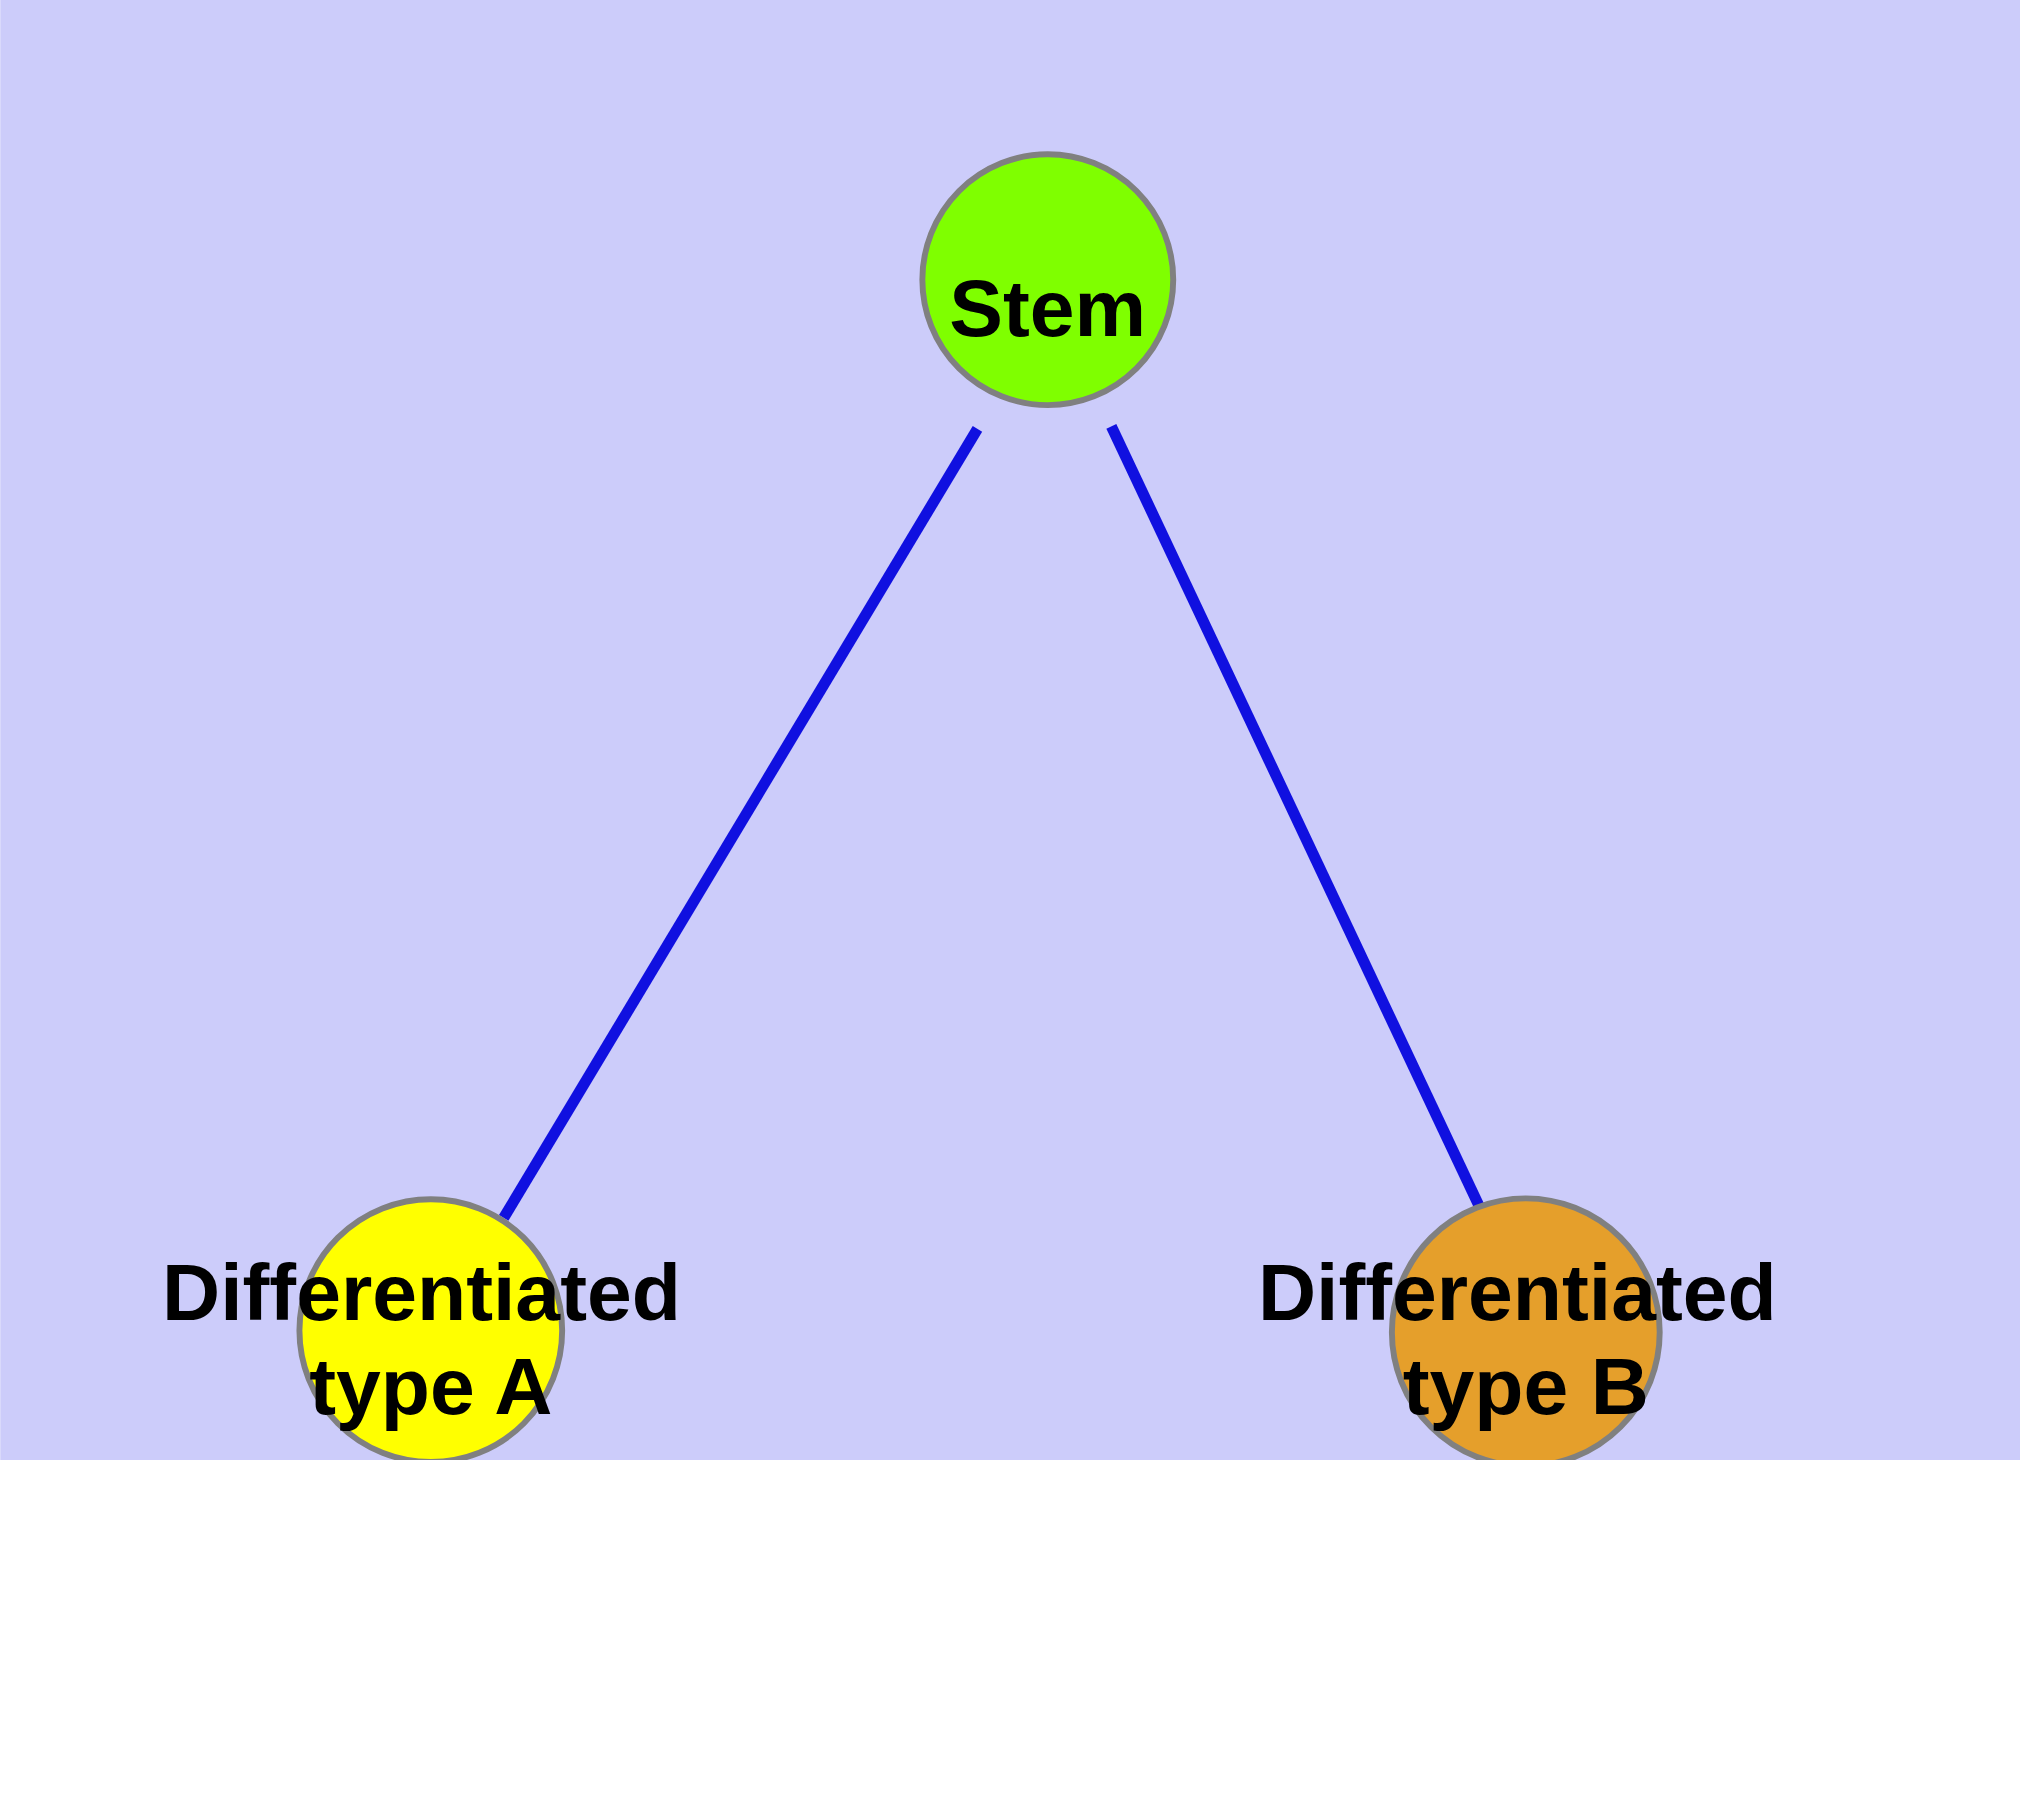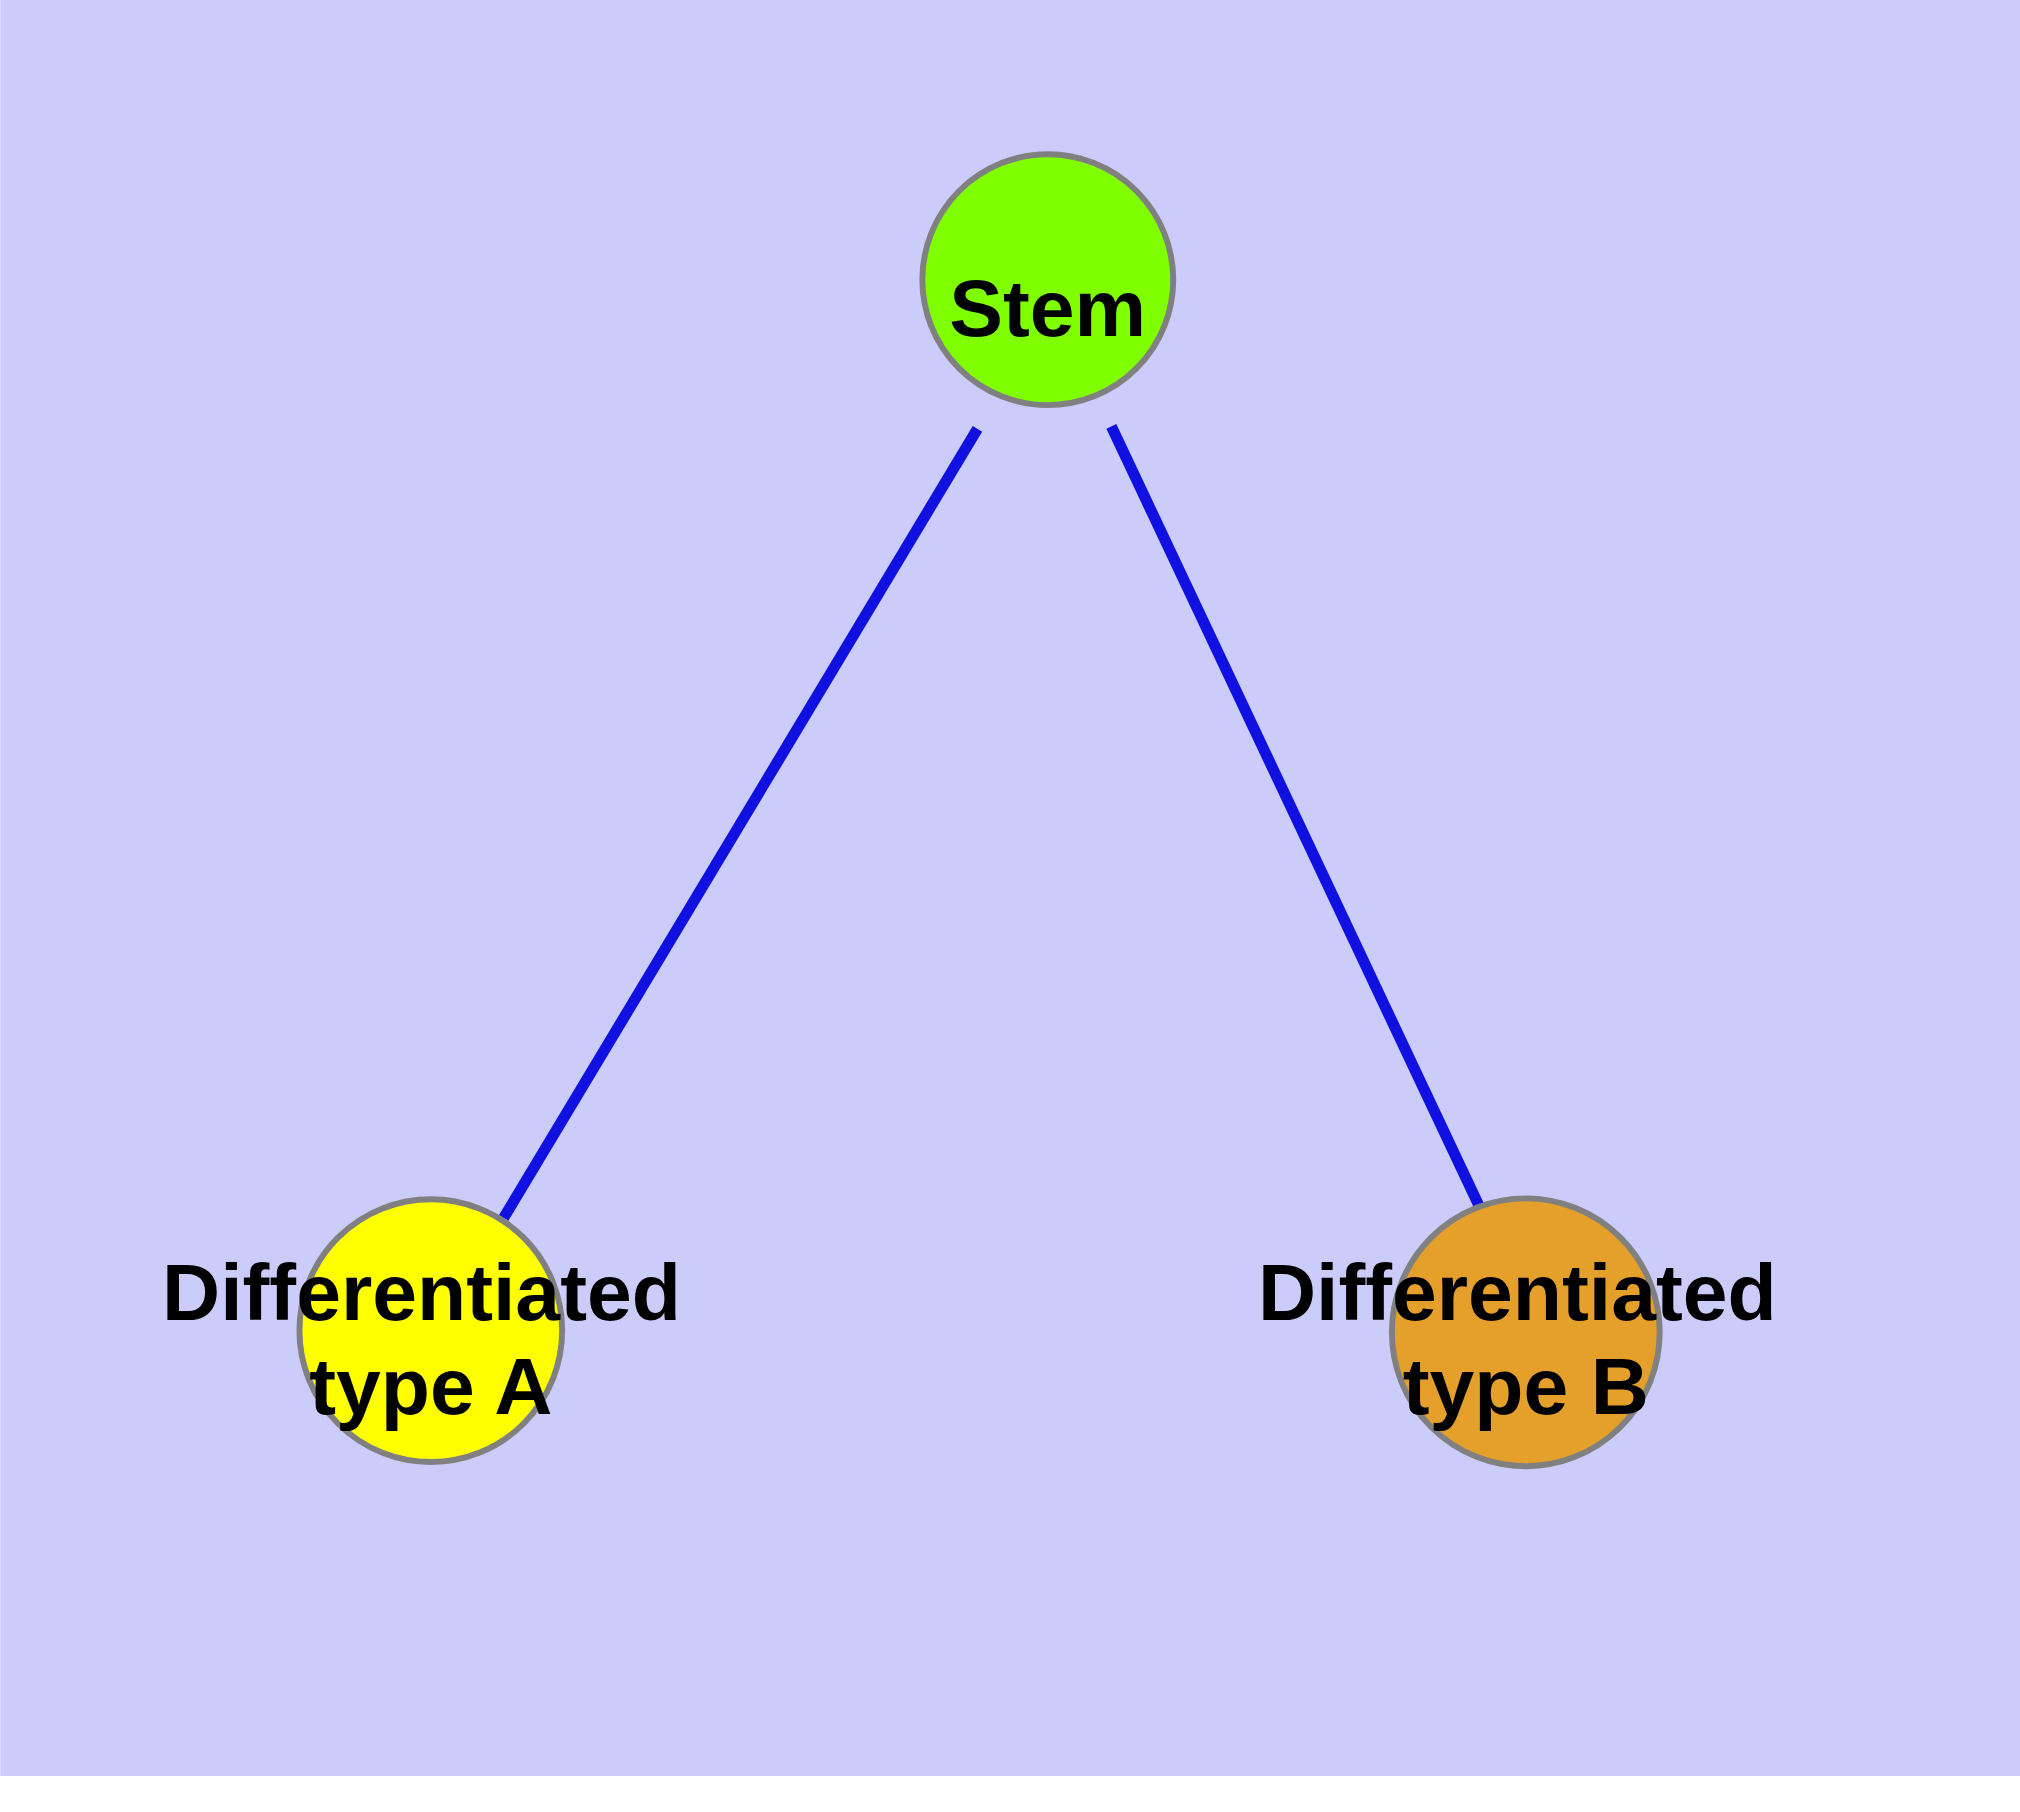--- a/index.html
+++ b/index.html
@@ -6,21 +6,21 @@
     margin: 0;
     padding: 0;
     background: #ffffff;
   }
   body {
     font-family: "Liberation Sans", sans-serif;
   }
   #canvas {
     position: relative;
     width: 2021px;
-    height: 1776px;
+    height: 1460px;
     overflow: hidden;
   }
   #graph-svg {
     position: absolute;
     top: 0;
     left: 0;
     width: 2021px;
     height: 1812px;
     display: block;
   }

